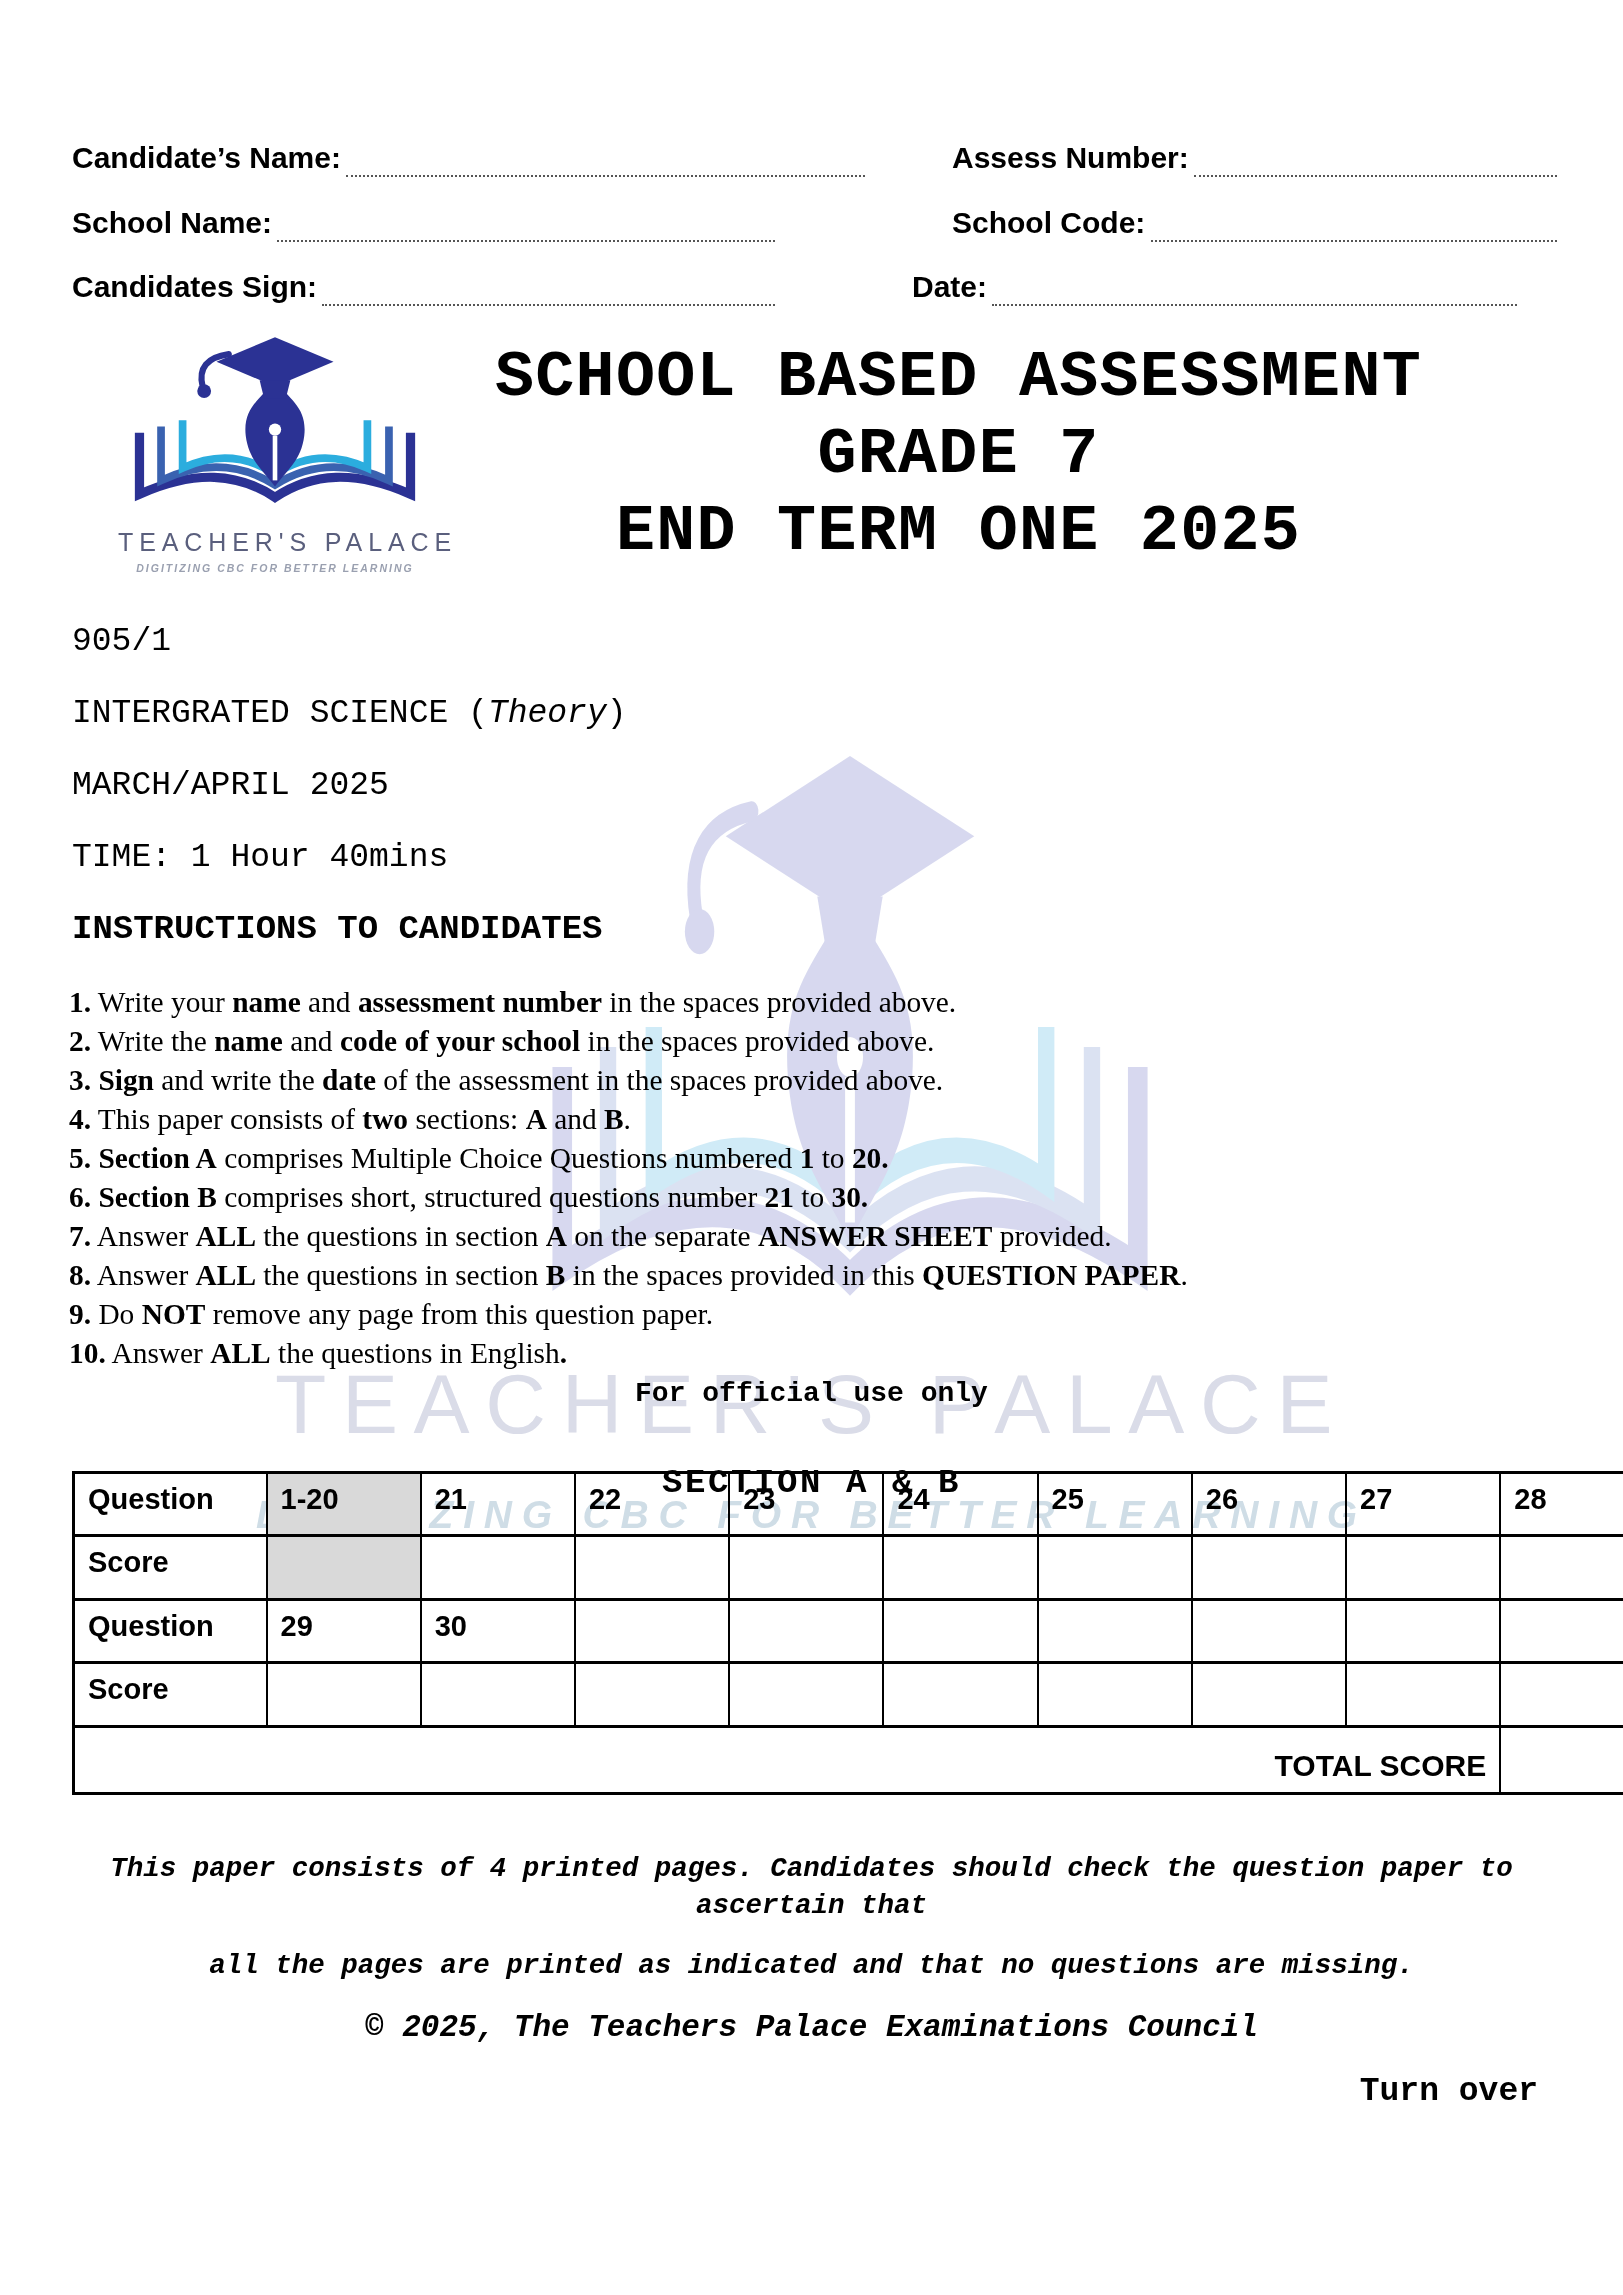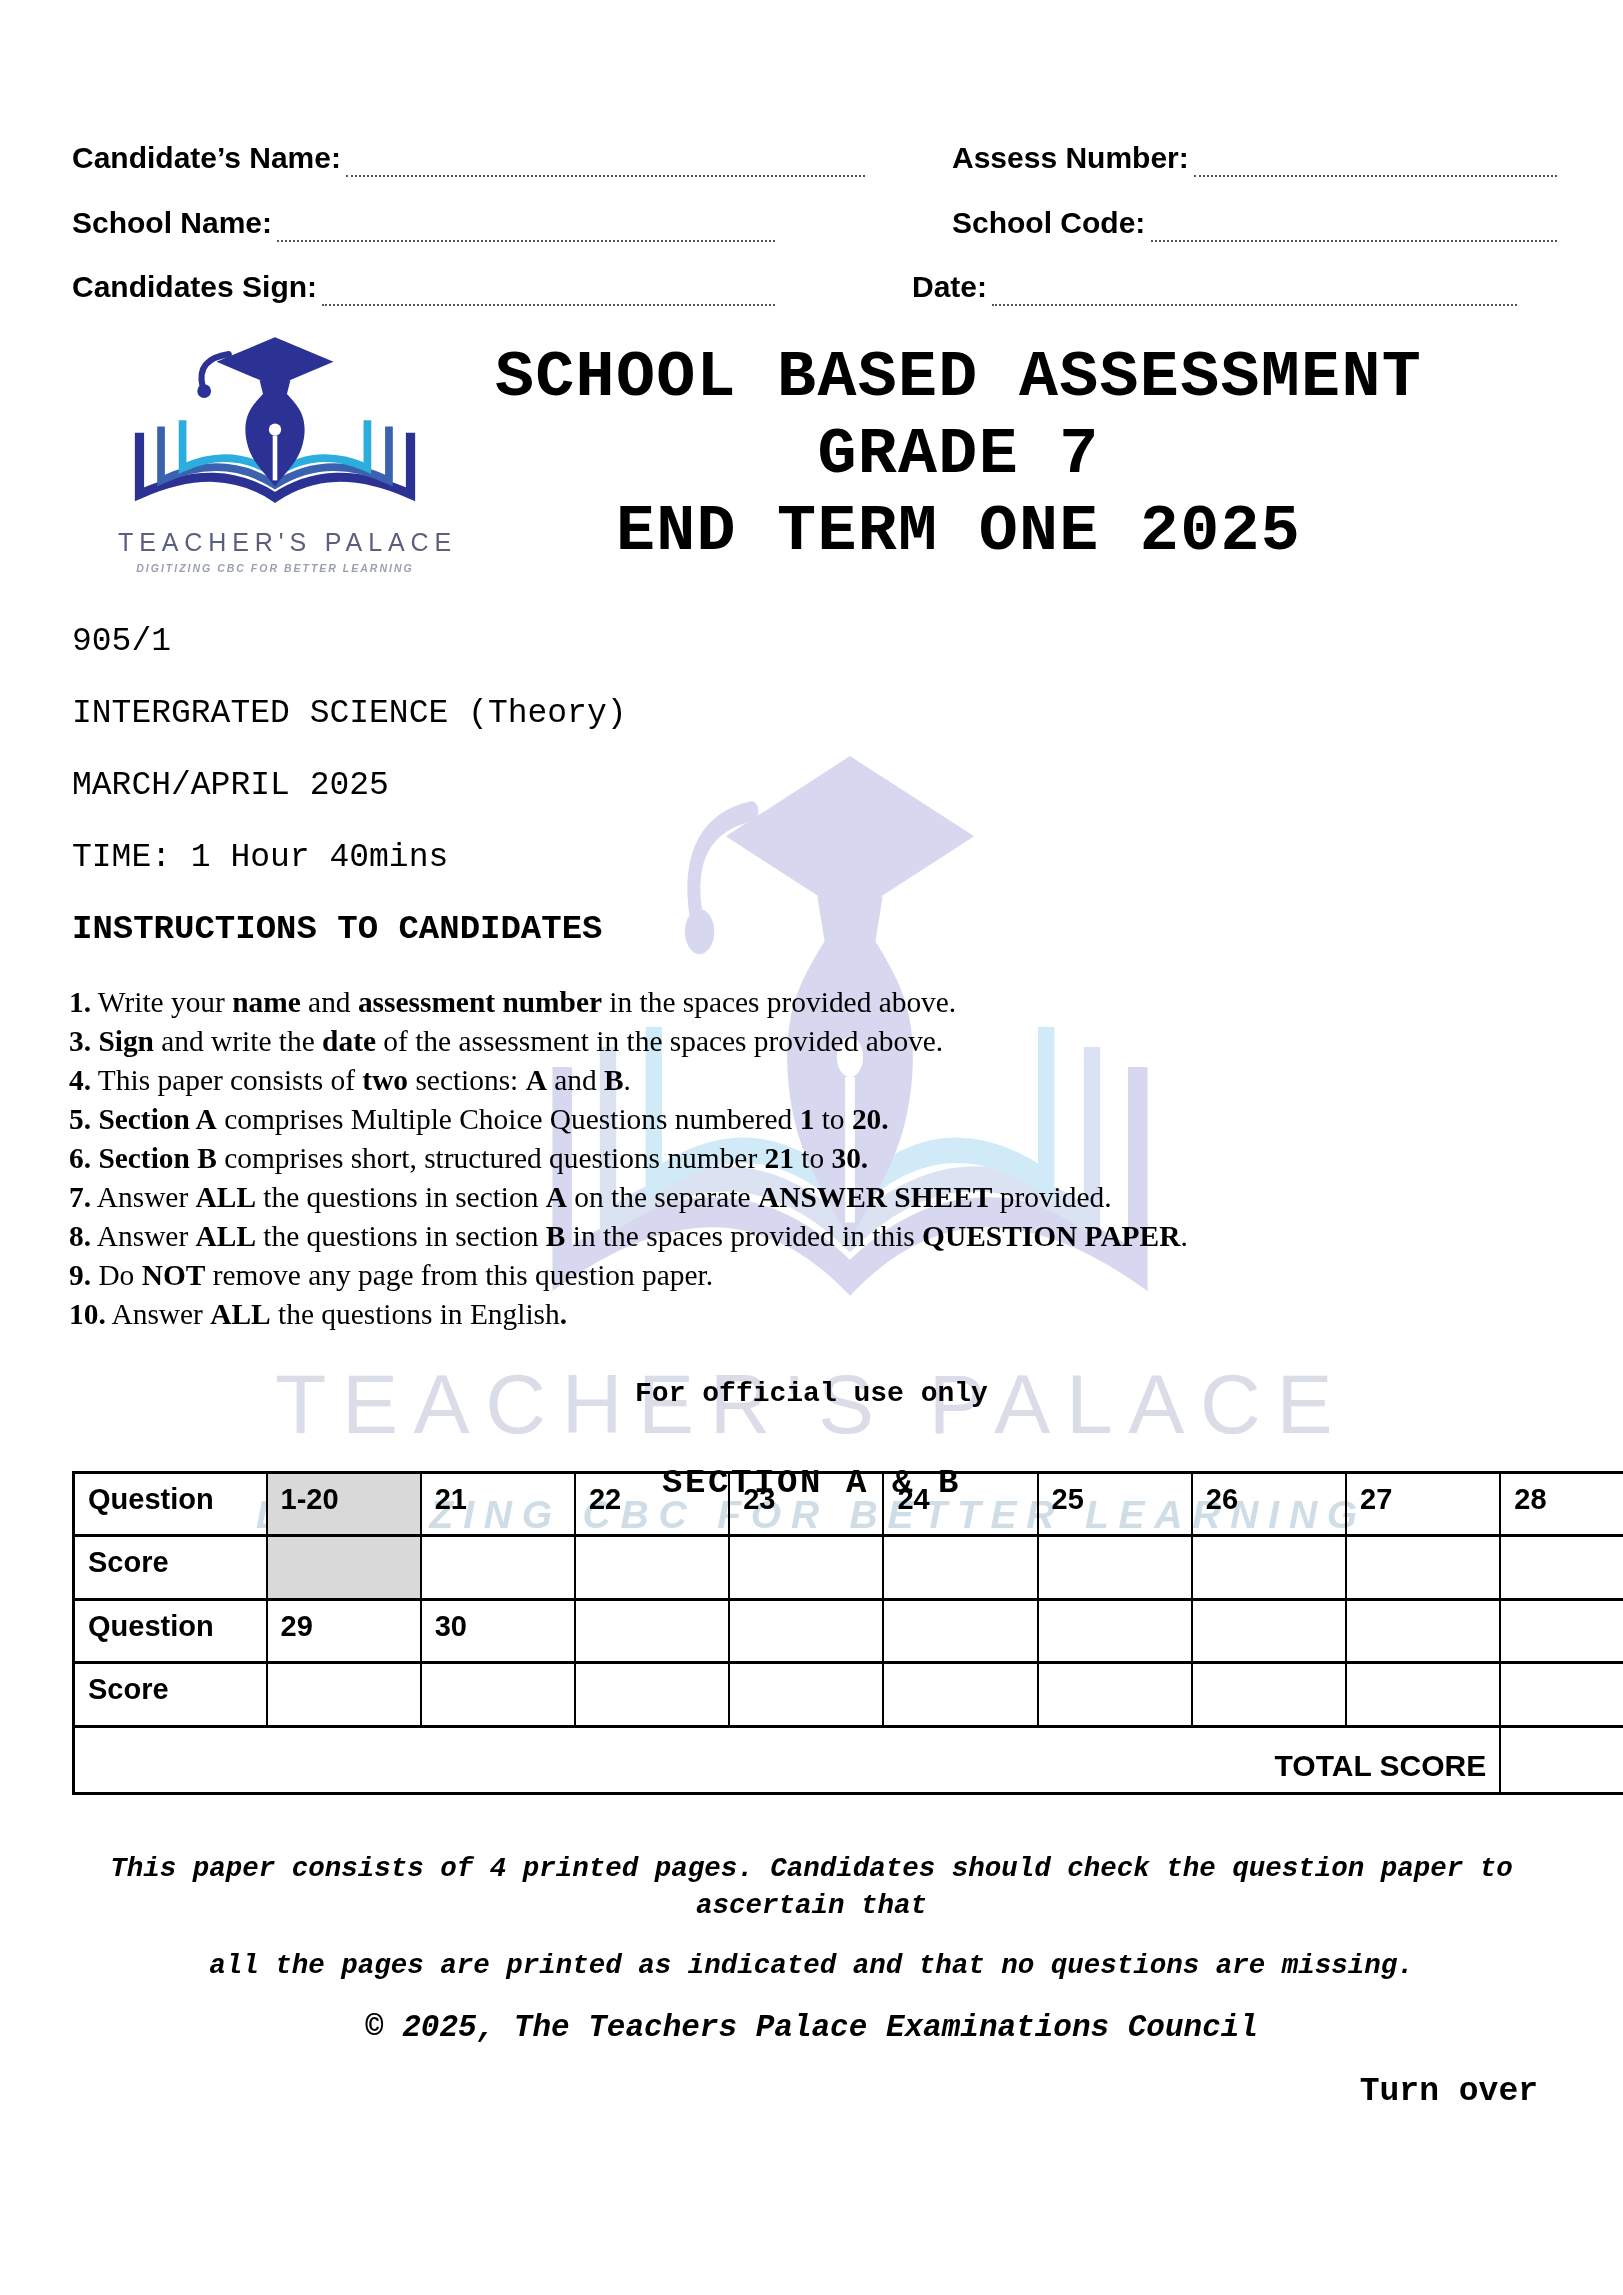--- a/index.html
+++ b/index.html
@@ -144,27 +144,28 @@
       <div class="logo-tagline">DIGITIZING CBC FOR BETTER LEARNING</div>
     </div>
 
     <div class="title">
       <div>SCHOOL BASED ASSESSMENT</div>
       <div>GRADE 7</div>
       <div>END TERM ONE 2025</div>
     </div>
 
     <div class="pinfo" style="top:623px;">905/1</div>
-    <div class="pinfo" style="top:695px;"><span>INTERGRATED SCIENCE (</span><span style="">Theory</span><span>)</span></div>
+    <div class="pinfo" style="top:695px;"><span>INTERGRATED SCIENCE (</span><span style="font-style: italic;">Theory</span><span>)</span></div>
     <div class="pinfo" style="top:767px;">MARCH/APRIL 2025</div>
     <div class="pinfo" style="top:839px;">TIME: 1 Hour 40mins</div>
     <div class="pinfo bold" style="top:910px;">INSTRUCTIONS TO CANDIDATES</div>
 
     <div class="instructions">
         <div><span style="font-weight: 700;">1.</span><span> Write your </span><span style="font-weight: 700;">name</span><span> and </span><span style="font-weight: 700;">assessment number</span><span> in the spaces provided above.</span></div>
+        <div><span style="font-weight: 700;">2.</span><span> Write the </span><span style="font-weight: 700;">name</span><span> and </span><span style="font-weight: 700;">code of your school</span><span> in the spaces provided above.</span></div>
         <div><span style="font-weight: 700;">3.</span><span> </span><span style="font-weight: 700;">Sign</span><span> and write the </span><span style="font-weight: 700;">date</span><span> of the assessment in the spaces provided above.</span></div>
         <div><span style="font-weight: 700;">4.</span><span> This paper consists of </span><span style="font-weight: 700;">two</span><span> sections: </span><span style="font-weight: 700;">A</span><span> and </span><span style="font-weight: 700;">B</span><span>.</span></div>
         <div><span style="font-weight: 700;">5.</span><span> </span><span style="font-weight: 700;">Section A</span><span> comprises Multiple Choice Questions numbered </span><span style="font-weight: 700;">1</span><span> to </span><span style="font-weight: 700;">20.</span></div>
         <div><span style="font-weight: 700;">6.</span><span> </span><span style="font-weight: 700;">Section B</span><span> comprises short, structured questions number </span><span style="font-weight: 700;">21</span><span> to </span><span style="font-weight: 700;">30.</span></div>
         <div><span style="font-weight: 700;">7.</span><span> Answer </span><span style="font-weight: 700;">ALL</span><span> the questions in section </span><span style="font-weight: 700;">A</span><span> on the separate </span><span style="font-weight: 700;">ANSWER SHEET</span><span> provided.</span></div>
         <div><span style="font-weight: 700;">8.</span><span> Answer </span><span style="font-weight: 700;">ALL</span><span> the questions in section </span><span style="font-weight: 700;">B</span><span> in the spaces provided in this </span><span style="font-weight: 700;">QUESTION PAPER</span><span>.</span></div>
         <div><span style="font-weight: 700;">9.</span><span> Do </span><span style="font-weight: 700;">NOT</span><span> remove any page from this question paper.</span></div>
         <div><span style="font-weight: 700;">10.</span><span> Answer </span><span style="font-weight: 700;">ALL</span><span> the questions in English</span><span style="font-weight: 700;">.</span></div>
       </div>
 

